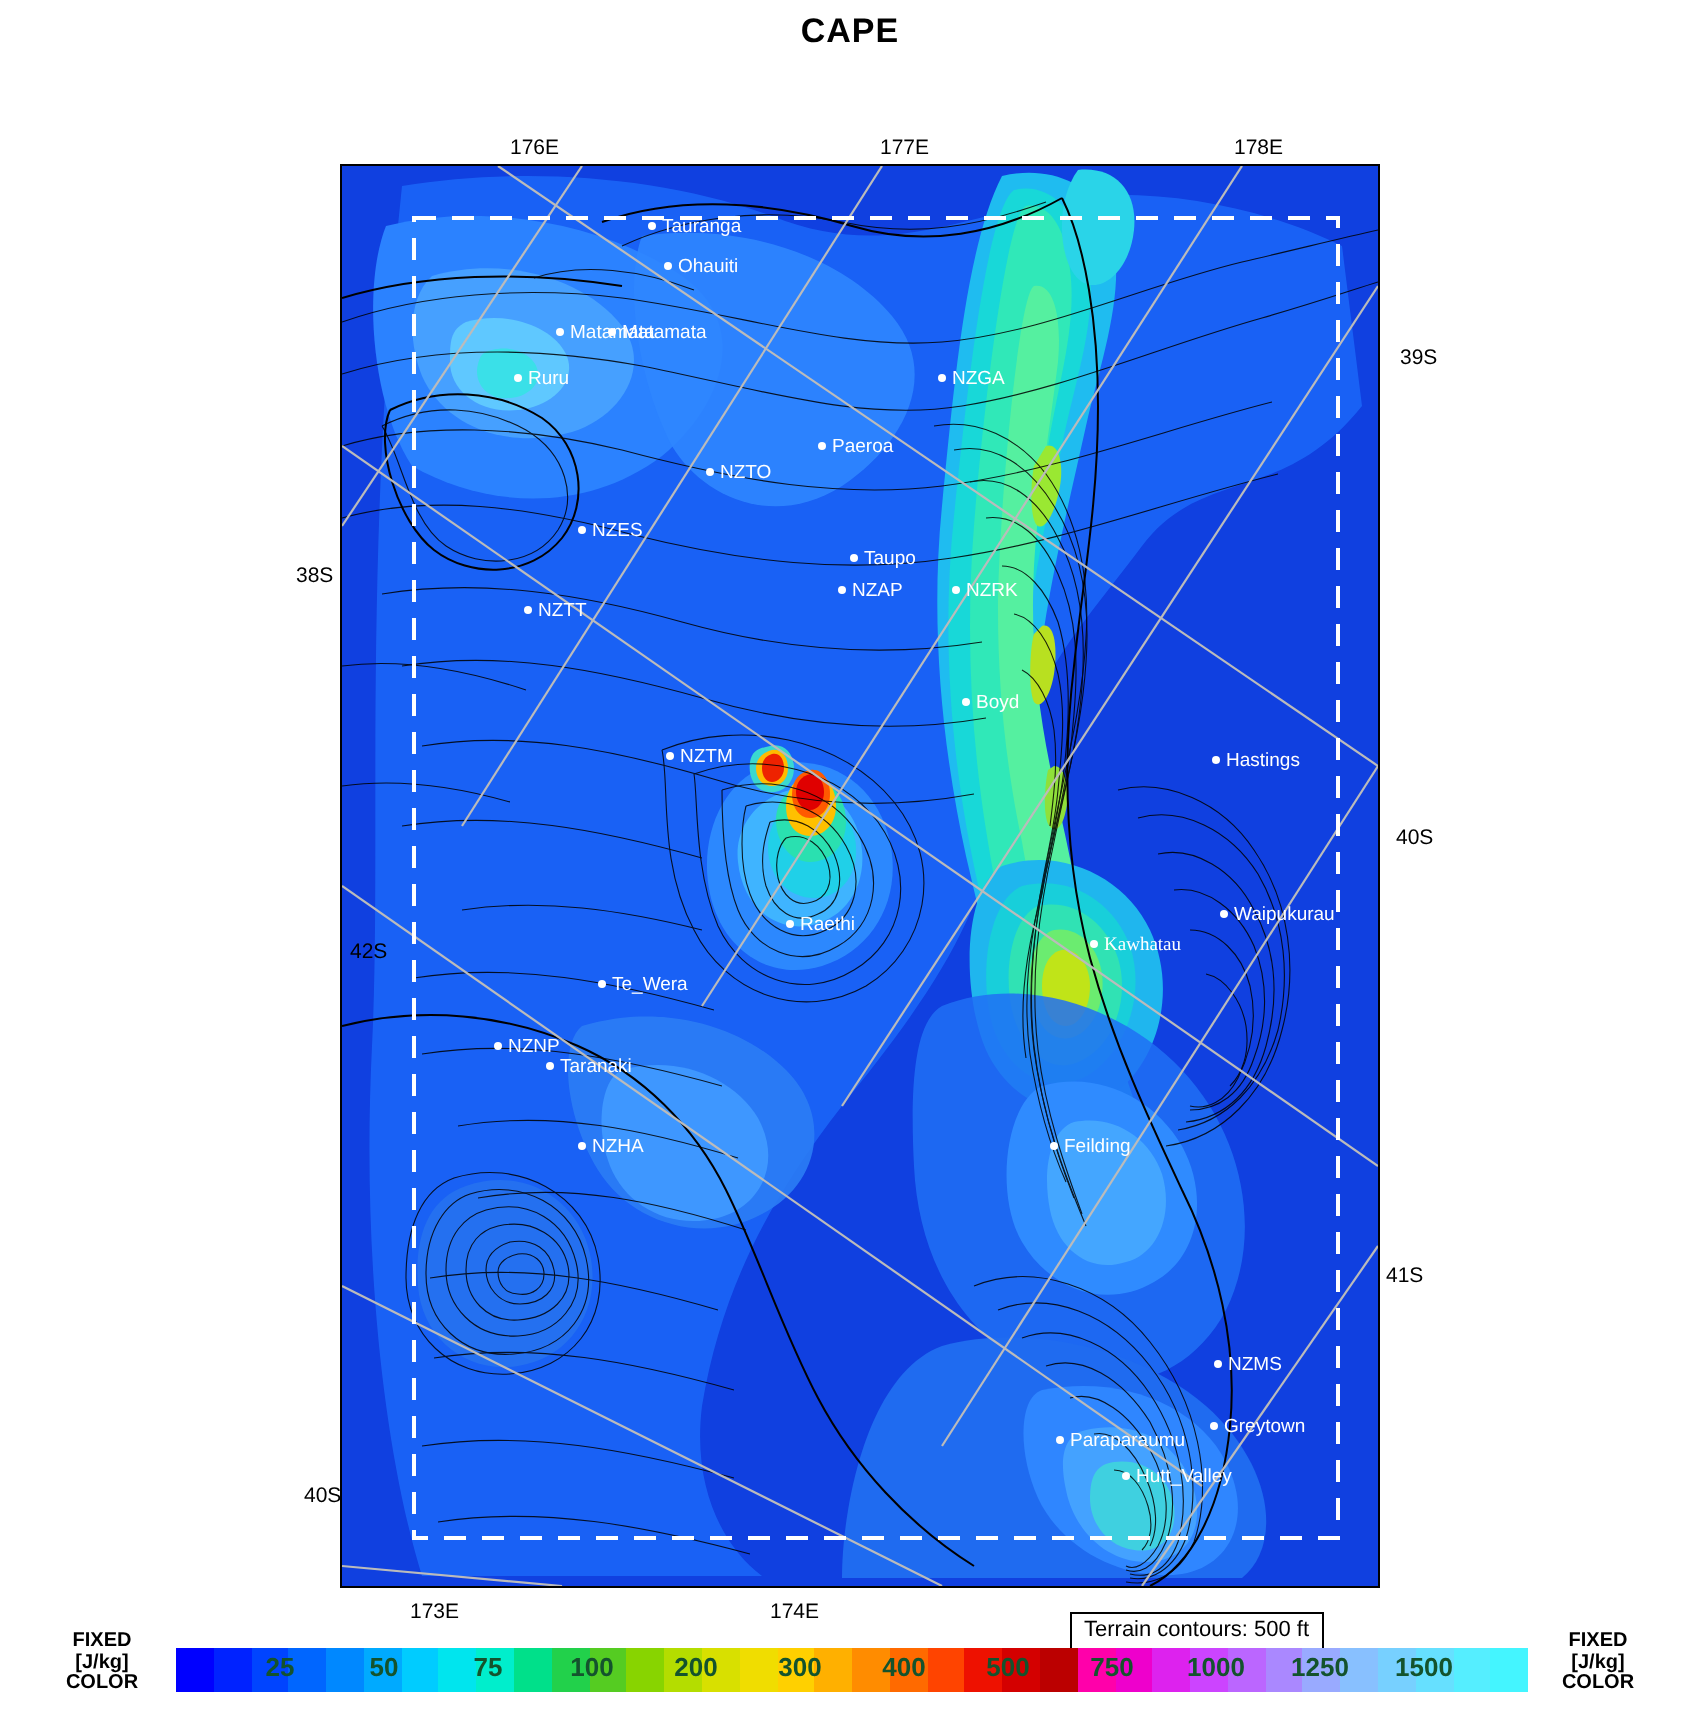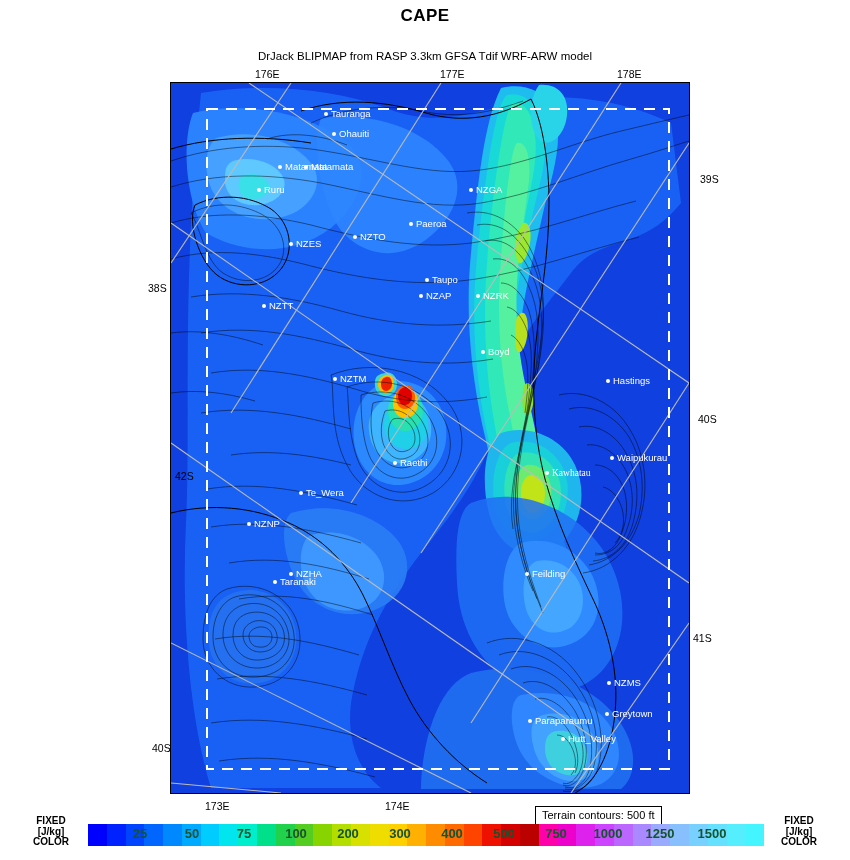--- a/index.html
+++ b/index.html
@@ -147,21 +147,20 @@
   #fixed-right { left: 768px; }
 </style>
 </head>
 <body>
 
 <div id="page">
 
   <div class="hdr" id="title">CAPE</div>
 
 
-  <div class="hdr" id="model">DrJack BLIPMAP from RASP 3.3km GFSA Tdif WRF-ARW model</div>
 
   <div id="map-frame">
     <svg id="map-svg" width="518" height="710" viewBox="0 0 518 710">
       <defs>
         <clipPath id="clipmap">
             <rect x="0" y="0" width="518" height="710"></rect>
           </clipPath>
       </defs>
       <g clip-path="url(#clipmap)">
 
@@ -355,34 +354,34 @@
 
     <div id="cities">
         <div class="city" style="left: 153px; top: 26px;"><span class="dot"></span><span>Tauranga</span></div>
         <div class="city" style="left: 161px; top: 46px;"><span class="dot"></span><span>Ohauiti</span></div>
         <div class="city" style="left: 107px; top: 79px;"><span class="dot"></span><span>Matamata</span></div>
         <div class="city" style="left: 133px; top: 79px;"><span class="dot"></span><span>Matamata</span></div>
         <div class="city" style="left: 86px; top: 102px;"><span class="dot"></span><span>Ruru</span></div>
         <div class="city" style="left: 298px; top: 102px;"><span class="dot"></span><span>NZGA</span></div>
         <div class="city" style="left: 238px; top: 136px;"><span class="dot"></span><span>Paeroa</span></div>
         <div class="city" style="left: 182px; top: 149px;"><span class="dot"></span><span>NZTO</span></div>
-        <div class="city" style="left: 118px; top: 156px;"><span class="dot"></span><span>NZES</span></div>
+        <div class="city" style="left: 118px; top: 178px;"><span class="dot"></span><span>NZES</span></div>
         <div class="city" style="left: 254px; top: 192px;"><span class="dot"></span><span>Taupo</span></div>
         <div class="city" style="left: 248px; top: 208px;"><span class="dot"></span><span>NZAP</span></div>
         <div class="city" style="left: 305px; top: 208px;"><span class="dot"></span><span>NZRK</span></div>
         <div class="city" style="left: 91px; top: 218px;"><span class="dot"></span><span>NZTT</span></div>
         <div class="city" style="left: 310px; top: 264px;"><span class="dot"></span><span>Boyd</span></div>
         <div class="city" style="left: 162px; top: 291px;"><span class="dot"></span><span>NZTM</span></div>
         <div class="city" style="left: 435px; top: 293px;"><span class="dot"></span><span>Hastings</span></div>
         <div class="city" style="left: 222px; top: 375px;"><span class="dot"></span><span>Raethi</span></div>
         <div class="city" style="left: 439px; top: 370px;"><span class="dot"></span><span>Waipukurau</span></div>
         <div class="city" style="left: 374px; top: 385px; font-family: Liberation Serif, serif;"><span class="dot"></span><span>Kawhatau</span></div>
         <div class="city" style="left: 128px; top: 405px;"><span class="dot"></span><span>Te_Wera</span></div>
         <div class="city" style="left: 76px; top: 436px;"><span class="dot"></span><span>NZNP</span></div>
-        <div class="city" style="left: 102px; top: 446px; margin-top: 48px;"><span class="dot"></span><span>Taranaki</span></div>
+        <div class="city" style="left: 102px; top: 446px;"><span class="dot"></span><span>Taranaki</span></div>
         <div class="city" style="left: 118px; top: 486px;"><span class="dot"></span><span>NZHA</span></div>
         <div class="city" style="left: 354px; top: 486px;"><span class="dot"></span><span>Feilding</span></div>
         <div class="city" style="left: 436px; top: 595px;"><span class="dot"></span><span>NZMS</span></div>
         <div class="city" style="left: 357px; top: 633px;"><span class="dot"></span><span>Paraparaumu</span></div>
         <div class="city" style="left: 434px; top: 626px;"><span class="dot"></span><span>Greytown</span></div>
         <div class="city" style="left: 390px; top: 651px;"><span class="dot"></span><span>Hutt_Valley</span></div>
       </div>
   </div>
 
   <div id="axis-labels">

